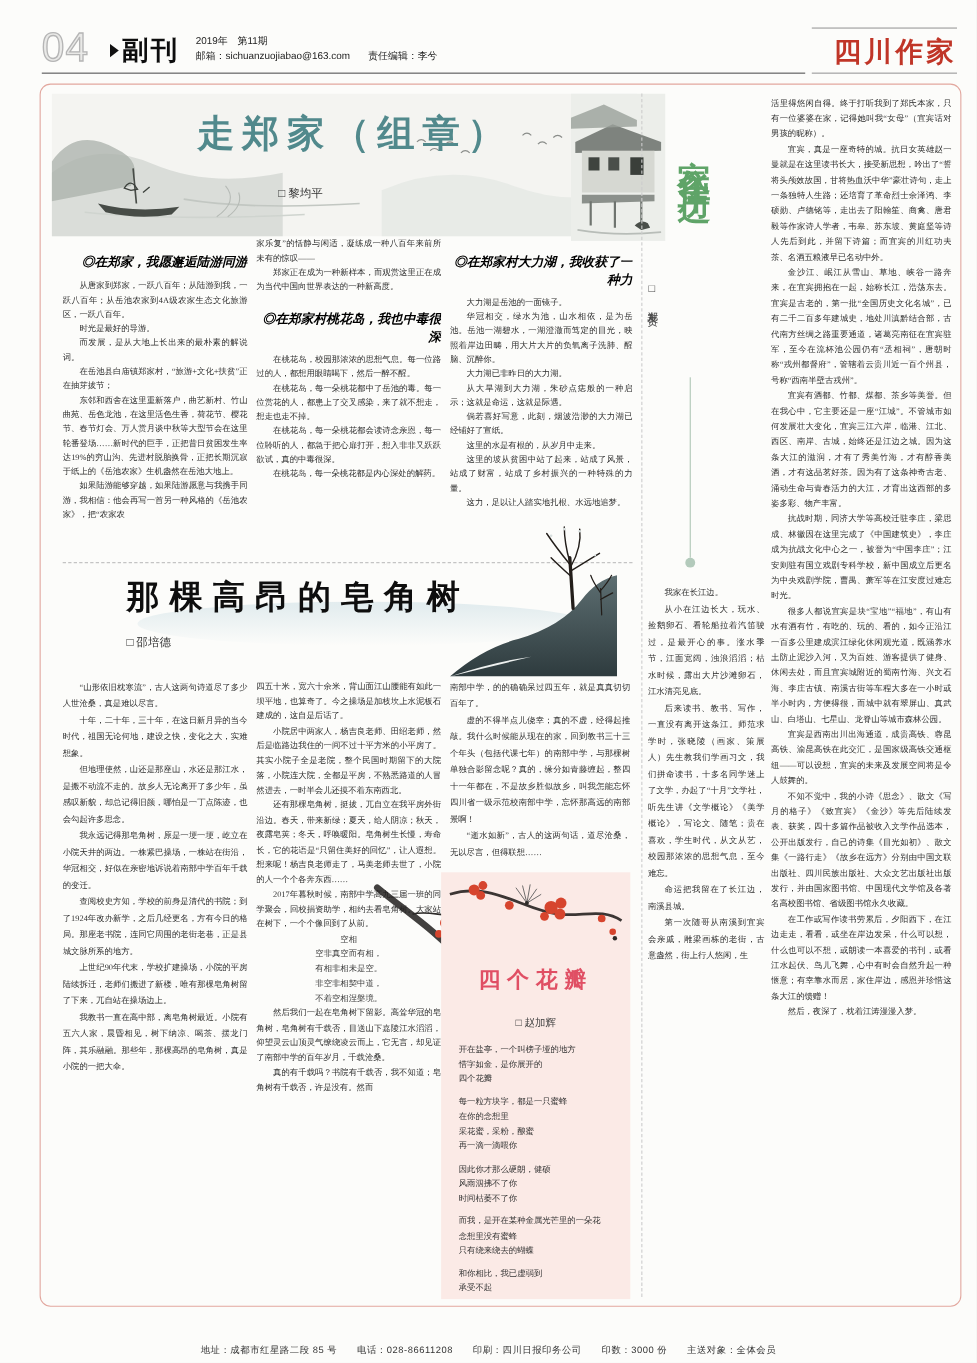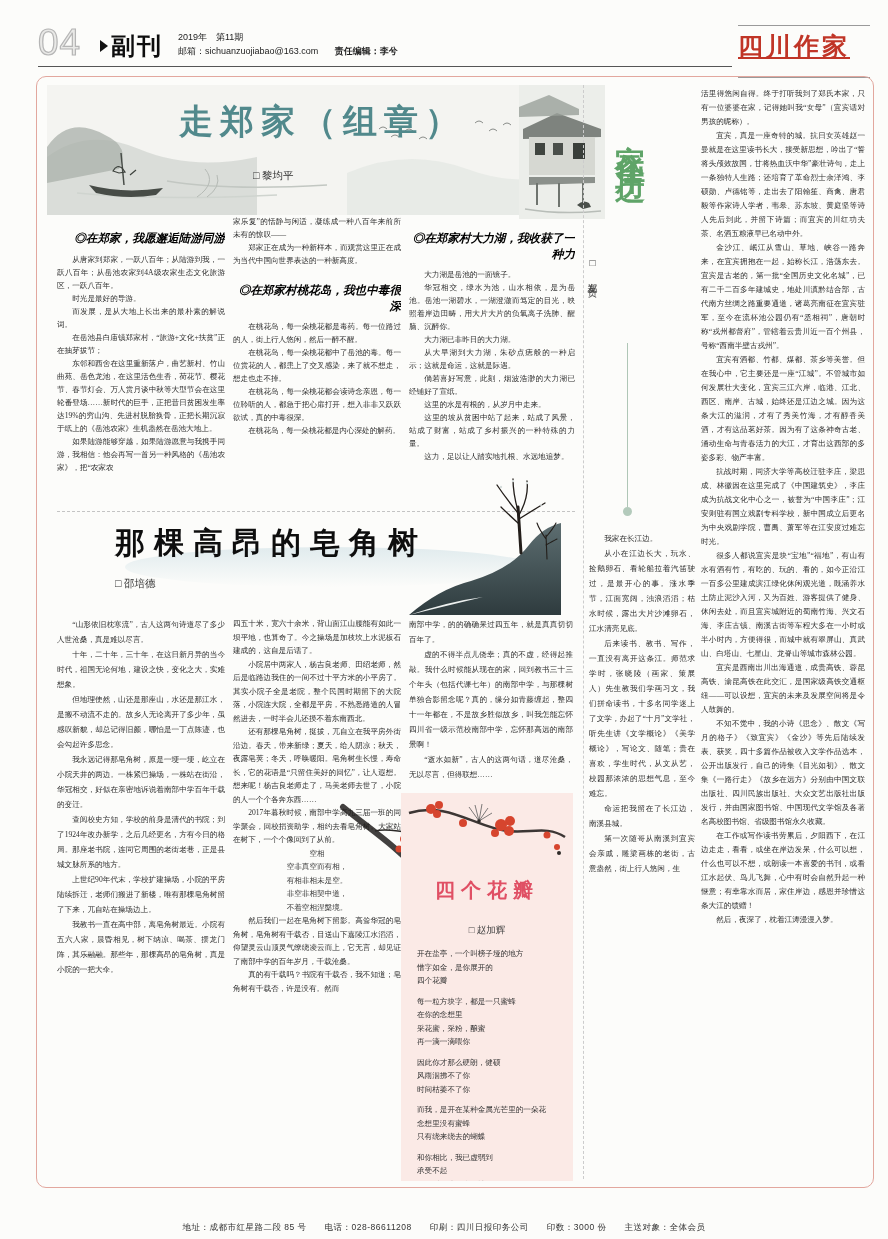--- a/index.html
+++ b/index.html
@@ -8,24 +8,24 @@
 
   
   .pagenum{position:absolute;left:38px;top:22px;font-size:37px;font-family:"Liberation Sans",sans-serif;
            color:#e9e9e7;-webkit-text-stroke:1.2px #b5b5b5;letter-spacing:1px;}
   .folio{position:absolute;left:100px;top:30px;display:flex;align-items:center;}
   .tri{width:0;height:0;border-top:6px solid transparent;border-bottom:6px solid transparent;
        border-left:8px solid #111;margin-right:3px;}
   .folio-name{font-size:24px;font-weight:bold;letter-spacing:2px;color:#0d0d0d;}
   .issue{position:absolute;left:178px;top:30px;font-size:9px;color:#222;line-height:1.6;
          font-family:"Liberation Sans",sans-serif;}
-  .issue .ed{margin-left:14px;font-weight:bold;}
-  .masthead{position:absolute;right:18px;top:25px;width:132px;text-align:left;color:#c03527;
-            font-size:25px;font-weight:bold;letter-spacing:3px;padding:4px 0 14px;
-            border-top:1px solid #9a9a9a;border-bottom:1px solid #9a9a9a;font-family:"DejaVu Serif",serif;text-decoration:underline;}
+  .issue .ed{margin-left:14px;font-weight:normal;}
+  .masthead{position:absolute;right:18px;top:25px;width:132px;text-align:right;color:#c03527;
+            font-size:25px;font-weight:bold;letter-spacing:3px;padding:4px 0 3px;
+            border-top:1px solid #9a9a9a;border-bottom:1px solid #9a9a9a;font-family:"DejaVu Serif",serif;}
   .header-rule{position:absolute;left:38px;top:66px;width:694px;border-top:1.5px solid #555;}
 
   
   .frame{position:absolute;left:36px;top:76px;width:836px;height:1110px;
          border:1.5px solid #e2a79e;border-radius:10px;}
 
   
   .col{position:absolute;overflow:hidden;font-size:7.6px;line-height:13px;text-align:justify;color:#2d2d2d;}
   .col p{margin:0;text-indent:2em;}
   .col p.noindent{text-indent:0;}
@@ -143,21 +143,21 @@
         <p>时光是最好的导游。</p>
         <p>而发展，是从大地上长出来的最朴素的解说词。</p>
         <p>在岳池县白庙镇郑家村，“旅游+文化+扶贫”正在抽芽拔节；</p>
         <p>东邻和西舍在这里重新落户，曲艺新村、竹山曲苑、岳色龙池，在这里活色生香，荷花节、樱花节、春节灯会、万人赏月谈中秋等大型节会在这里轮番登场……新时代的巨手，正把昔日贫困发生率达19%的穷山沟、先进村脱胎换骨，正把长期沉寂于纸上的《岳池农家》生机盎然在岳池大地上。</p>
         <p>如果陆游能够穿越，如果陆游愿意与我携手同游，我相信：他会再写一首另一种风格的《岳池农家》，把“农家农</p>
       </div>
     <div class="col" style="left:196px;top:138px;width:168px;height:296px;">
         <p class="noindent">家乐复”的恬静与闲适，凝练成一种八百年来前所未有的惊叹——</p>
         <p>郑家正在成为一种新样本，而观赏这里正在成为当代中国向世界表达的一种新高度。</p>
         <p class="subhead">◎在郑家村桃花岛，我也中毒很深</p>
-        <p>在桃花岛，每一朵桃花都是毒药。每一位路过的人，街上行人悠闲，然后一醉不醒。</p>
+        <p>在桃花岛，校园那浓浓的思想气息。每一位路过的人，都想用眼睛喝下，然后一醉不醒。</p>
         <p>在桃花岛，每一朵桃花都中了岳池的毒。每一位赏花的人，都患上了交叉感染，来了就不想走，想走也走不掉。</p>
         <p>在桃花岛，每一朵桃花都会读诗念亲恩，每一位聆听的人，都急于把心扉打开，想入非非又跃跃欲试，真的中毒很深。</p>
         <p>在桃花岛，每一朵桃花都是内心深处的解药。</p>
       </div>
     <div class="col" style="left:372px;top:138px;width:166px;height:296px;">
         <p class="subhead">◎在郑家村大力湖，我收获了一种力</p>
         <p>大力湖是岳池的一面镜子。</p>
         <p>华冠相交，绿水为池，山水相依，是为岳池。岳池一湖碧水，一湖澄澈而笃定的目光，映照着岸边田畴，用大片大片的负氧离子洗肺、醒脑、沉醉你。</p>
         <p>大力湖已非昨日的大力湖。</p>
         <p>从大旱湖到大力湖，朱砂点痣般的一种启示；这就是命运，这就是际遇。</p>

